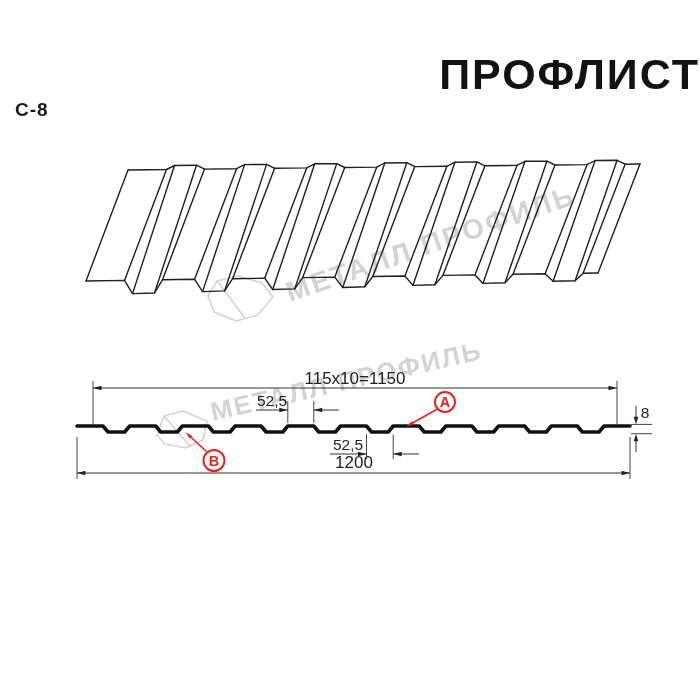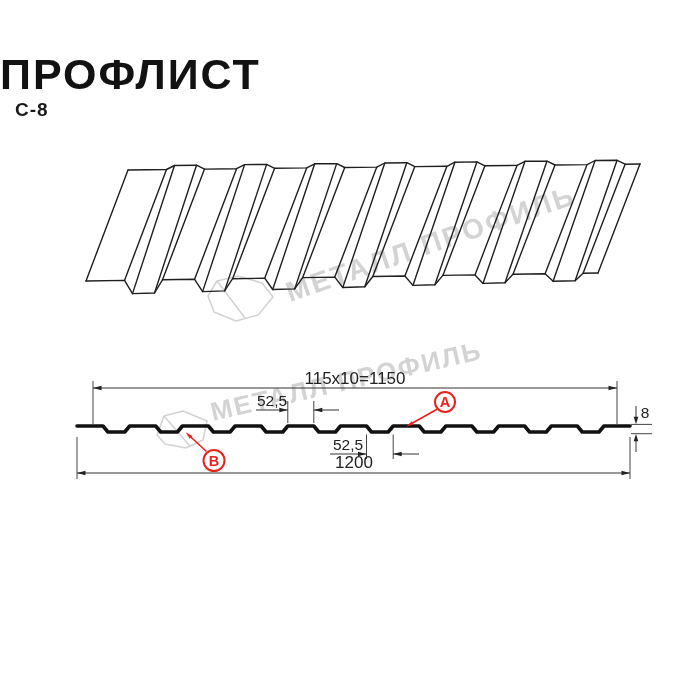--- a/index.html
+++ b/index.html
@@ -1,17 +1,17 @@
 <!DOCTYPE html>
 <html><head>
 <meta charset="utf-8">
 <style>
   html,body{margin:0;padding:0;background:#ffffff;width:700px;height:700px;overflow:hidden;}
   .page{position:relative;width:700px;height:700px;background:#fff;font-family:"Liberation Sans",sans-serif;}
-  .title{position:absolute;top:50px;left:0;width:700px;text-align:left;
+  .title{position:absolute;top:50px;left:0;width:700px;text-align:right;
          font-size:43px;font-weight:800;letter-spacing:2px;color:#121212;}
   .subtitle{position:absolute;top:99px;left:15px;width:700px;
          font-size:19px;font-weight:700;letter-spacing:1px;color:#1a1a1a;}
   .footer{position:absolute;top:616px;left:0;width:700px;text-align:center;
          font-size:17.5px;font-weight:600;letter-spacing:.6px;color:#2b2b2b;}
   svg{position:absolute;top:0;left:0;}
   svg text{font-family:"Liberation Sans",sans-serif;fill:#222;}
   .dimtxt{font-size:15.5px;}
   .dimtxt-big{font-size:17px;}
   .dimline{stroke:#333;stroke-width:1;fill:none;}

